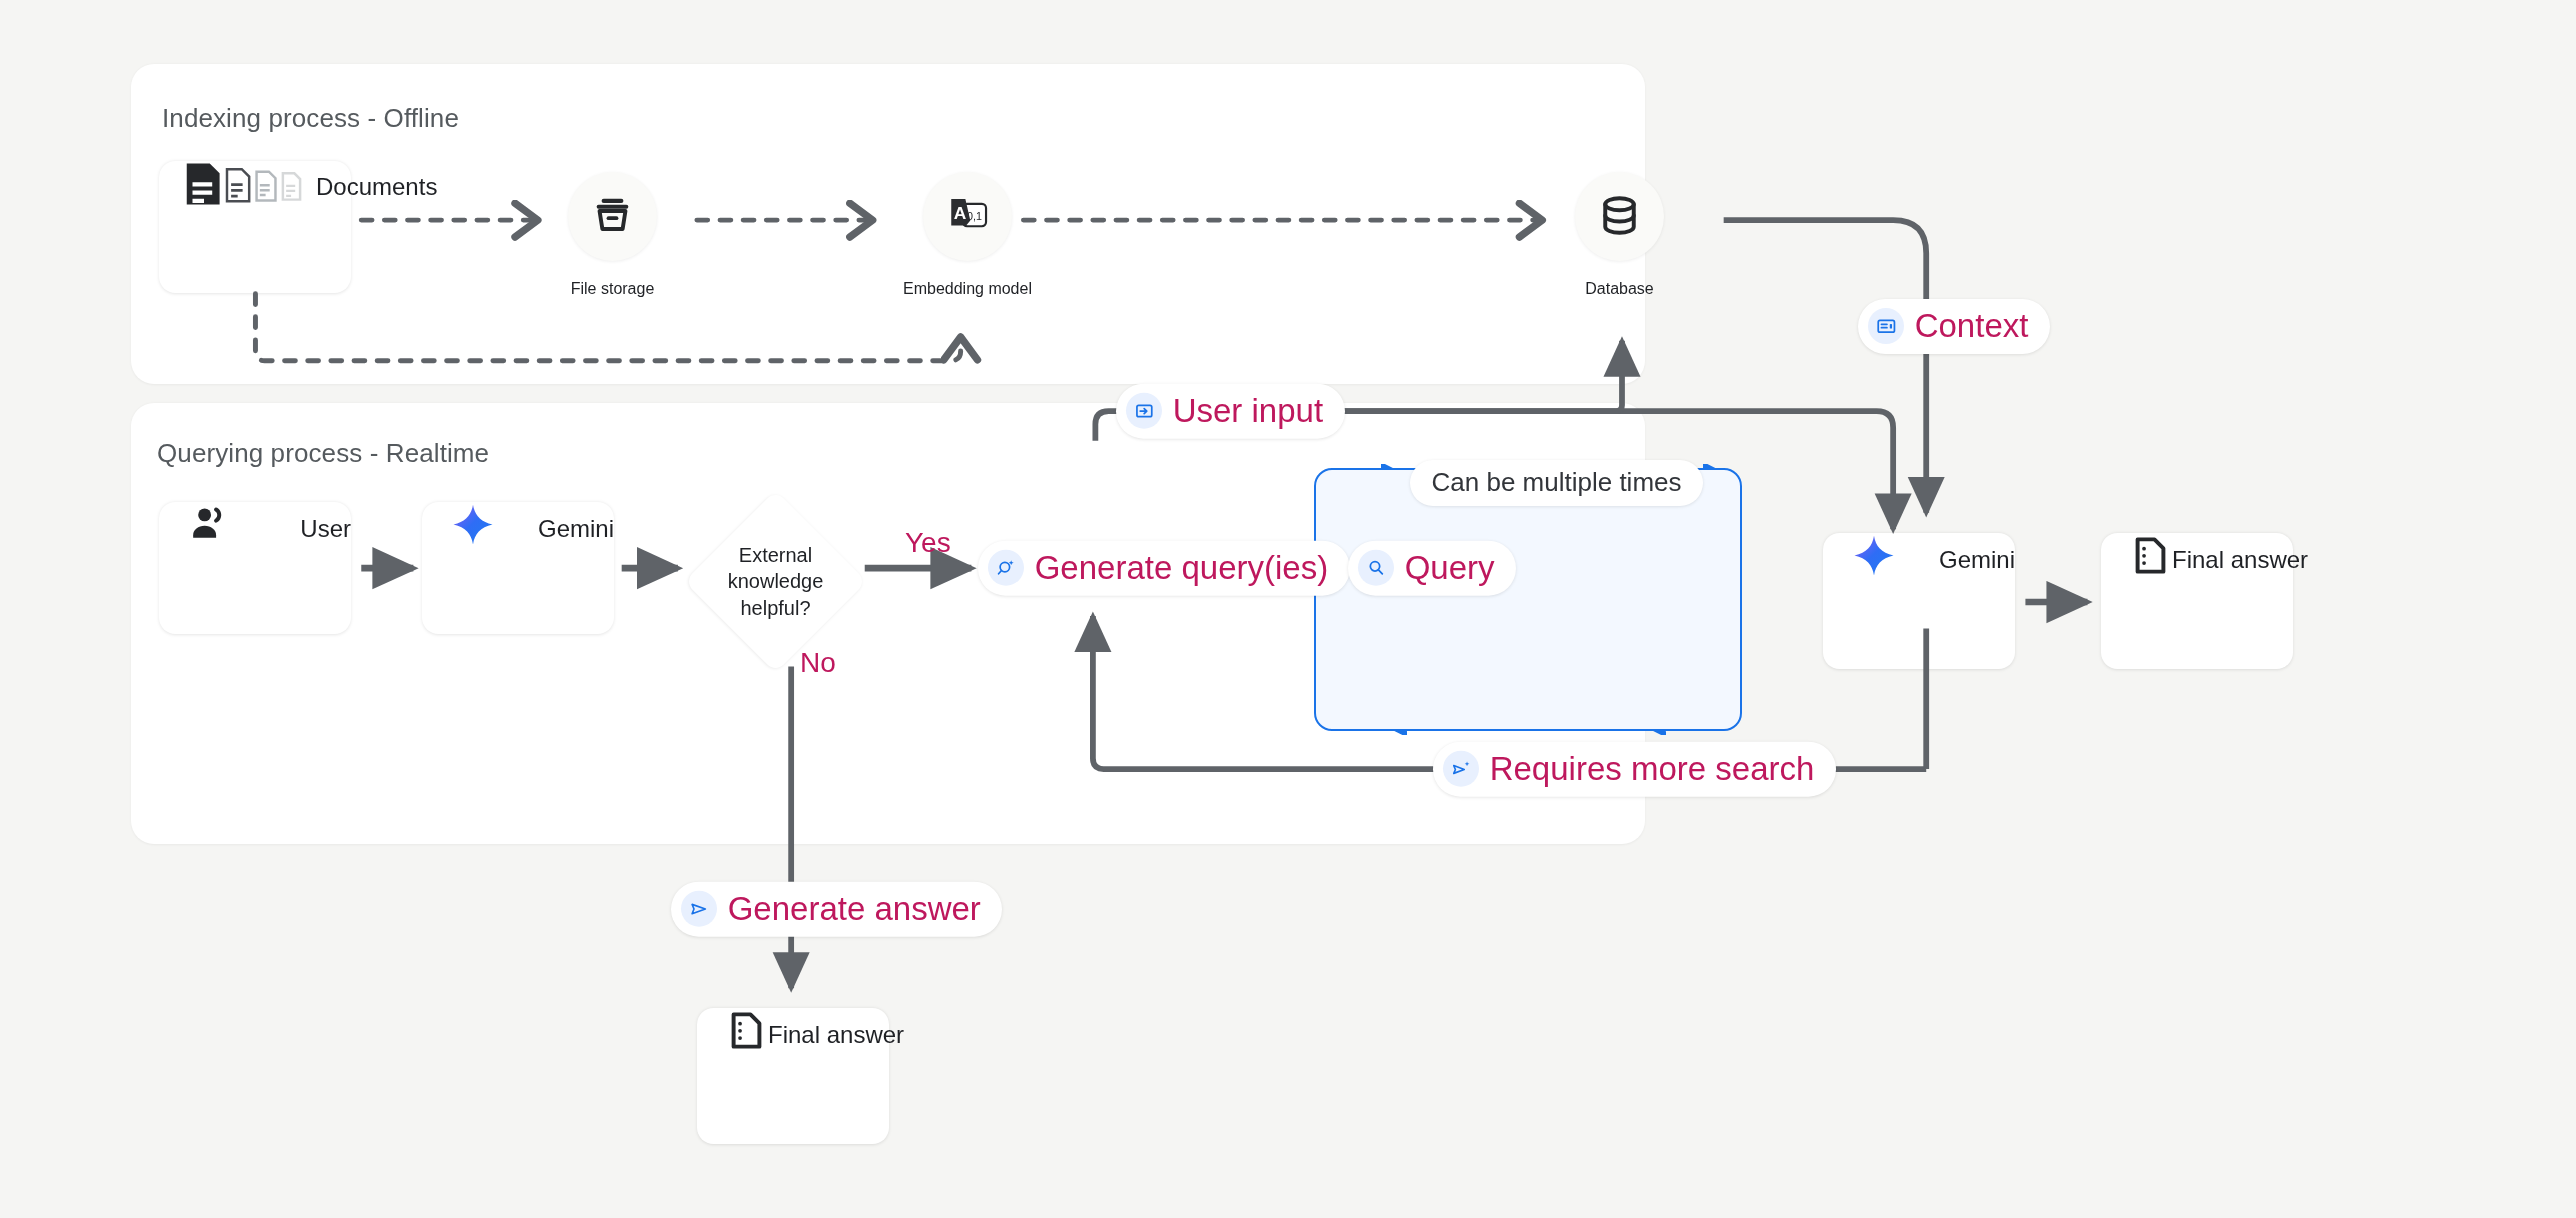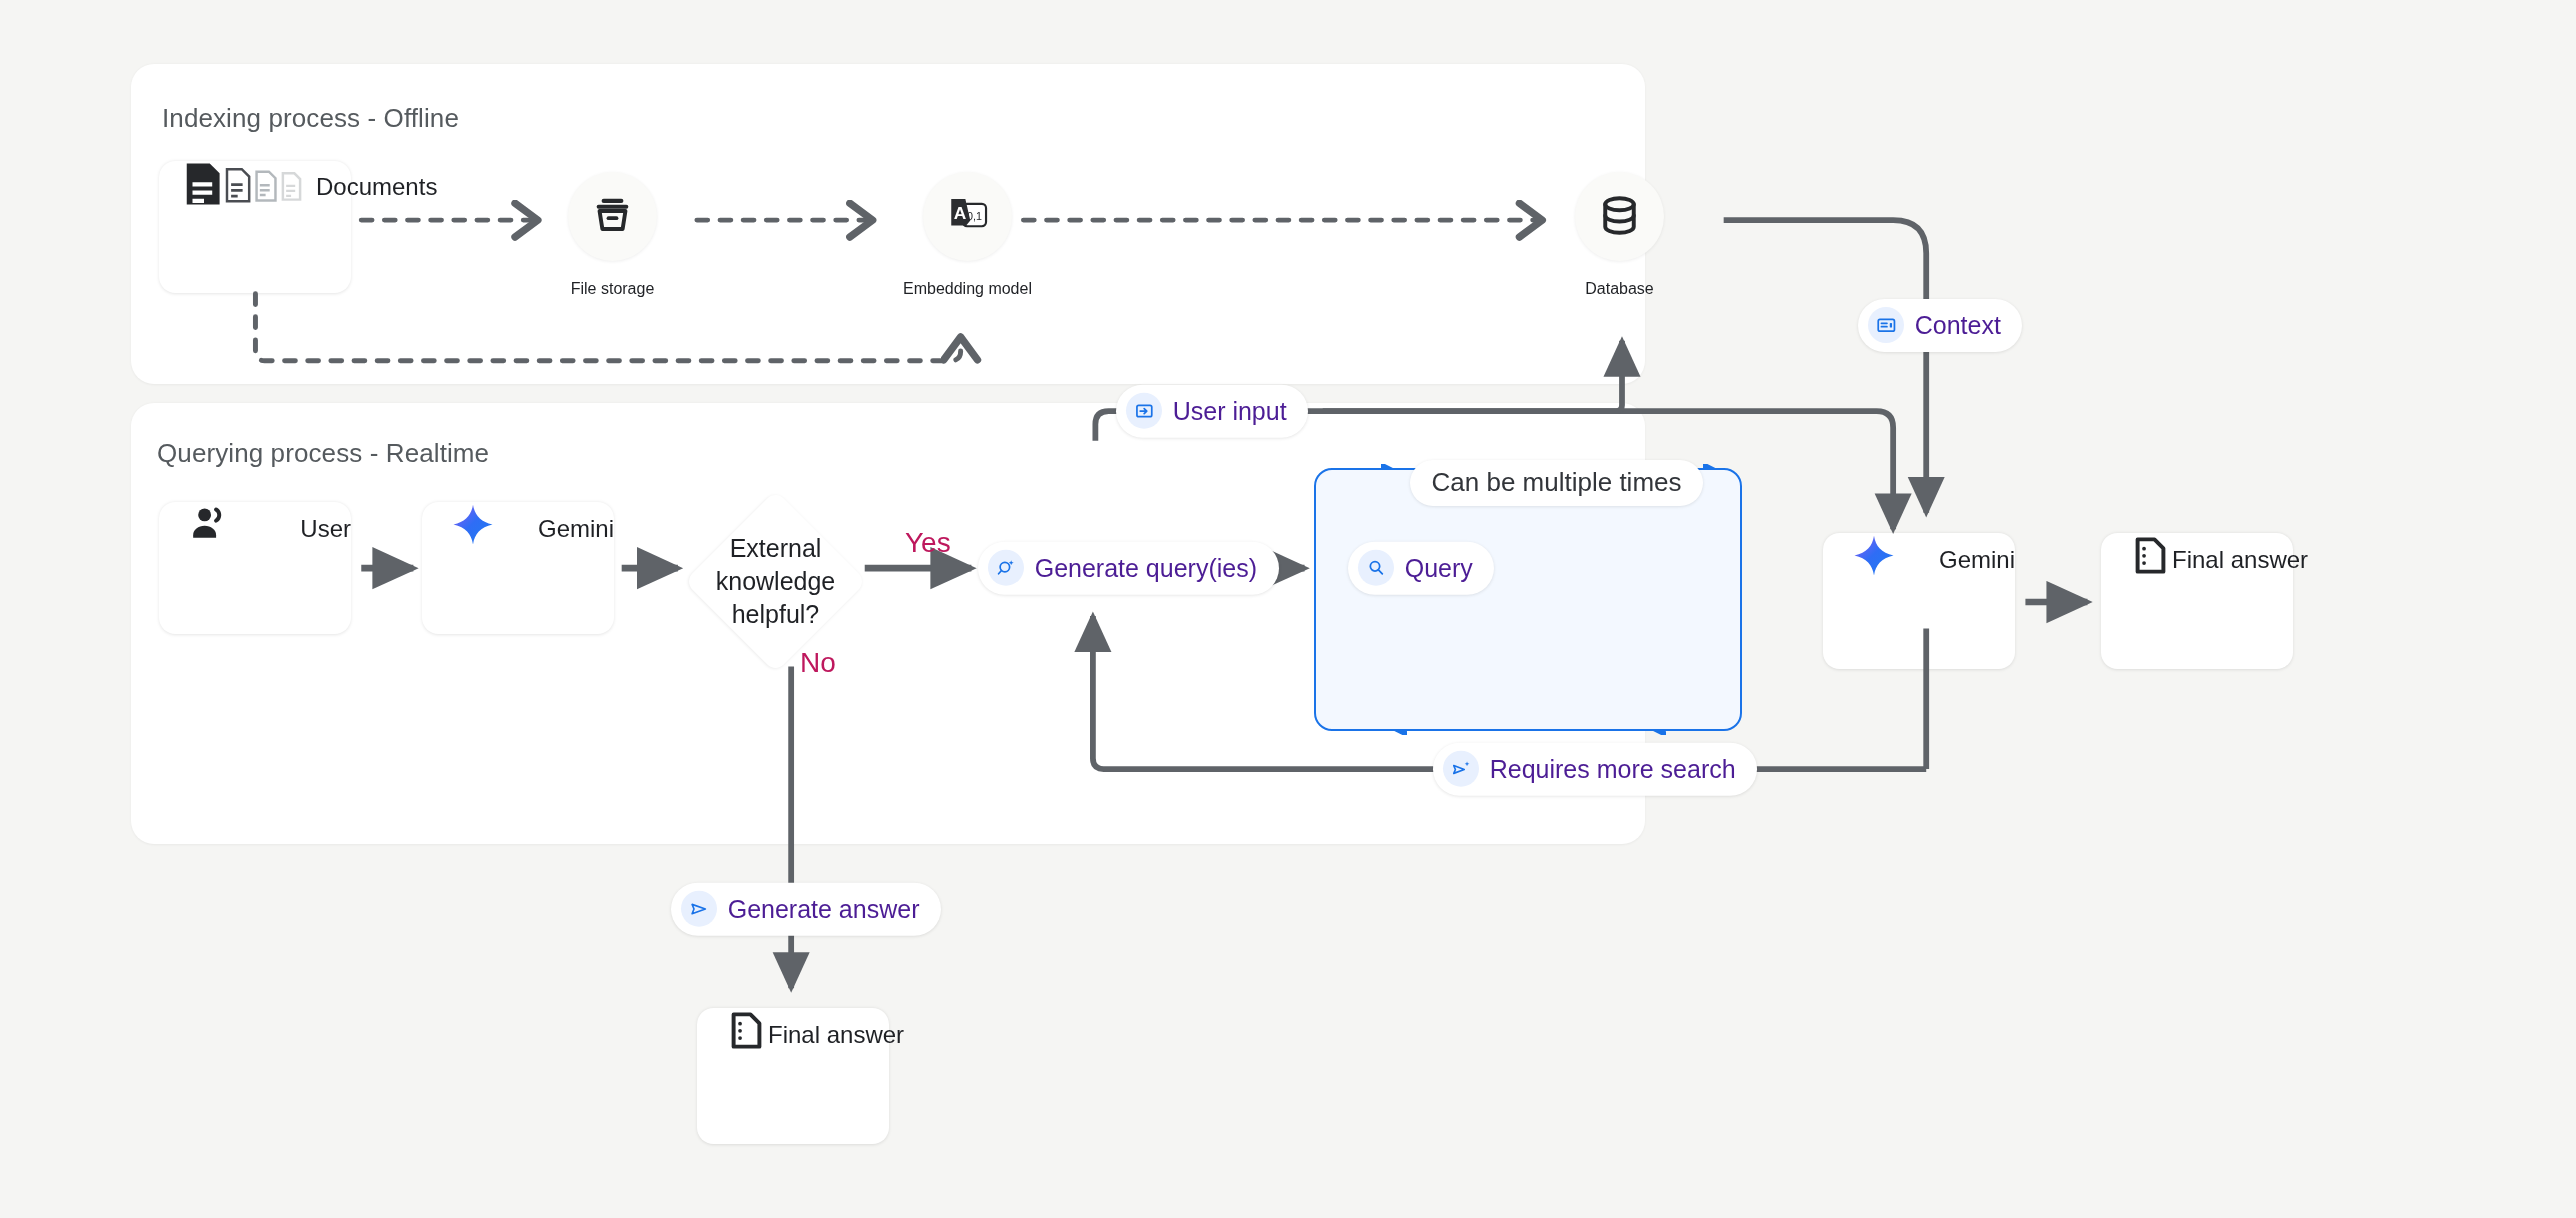--- a/index.html
+++ b/index.html
@@ -54,37 +54,37 @@
     position:absolute;background:#fff;border-radius:826px;
     box-shadow:0 0.8px 3.3px rgba(0,0,0,.11);
     display:flex;align-items:center;gap:10.7px;
     padding:8.3px 21.5px 8.3px 10px;box-sizing:border-box;
     white-space:nowrap;z-index:6;
   }
   .pill .pico{
     width:36px;height:36px;border-radius:50%;background:#e8f0fe;
     display:flex;align-items:center;justify-content:center;flex:0 0 auto;
   }
-  .pill .ptxt{font-size:25px;color:#4c1d95;}
+  .pill .ptxt{font-size:33px;color:#be185d;}
   .pill.plain{padding:7.4px 21.5px;}
   .pill.plain .ptxt{font-size:26px;color:#32353a;}
 
   
   #diamond{
     position:absolute;left:693px;top:499px;width:165px;height:165px;z-index:4;
   }
   #diamond .dshape{
     position:absolute;left:18px;top:18px;width:129px;height:129px;
     background:#fff;transform:rotate(45deg);border-radius:11.6px;
     box-shadow:0 0.8px 3.3px rgba(0,0,0,.09);
   }
   #diamond .dtxt{
     position:absolute;left:0;top:0;width:165px;height:165px;
     display:flex;flex-direction:column;align-items:center;justify-content:center;
-    font-size:25px;color:#1f2125;line-height:1.33;text-align:center;
+    font-size:20px;color:#1f2125;line-height:1.33;text-align:center;
   }
 
   
   #blue-box{
     position:absolute;left:1314px;top:468px;width:428px;height:263px;
     background:#f3f8ff;border:2.5px solid #1a73e8;border-radius:18px;
     box-sizing:border-box;z-index:2;
   }
 
   .edge-lbl{

